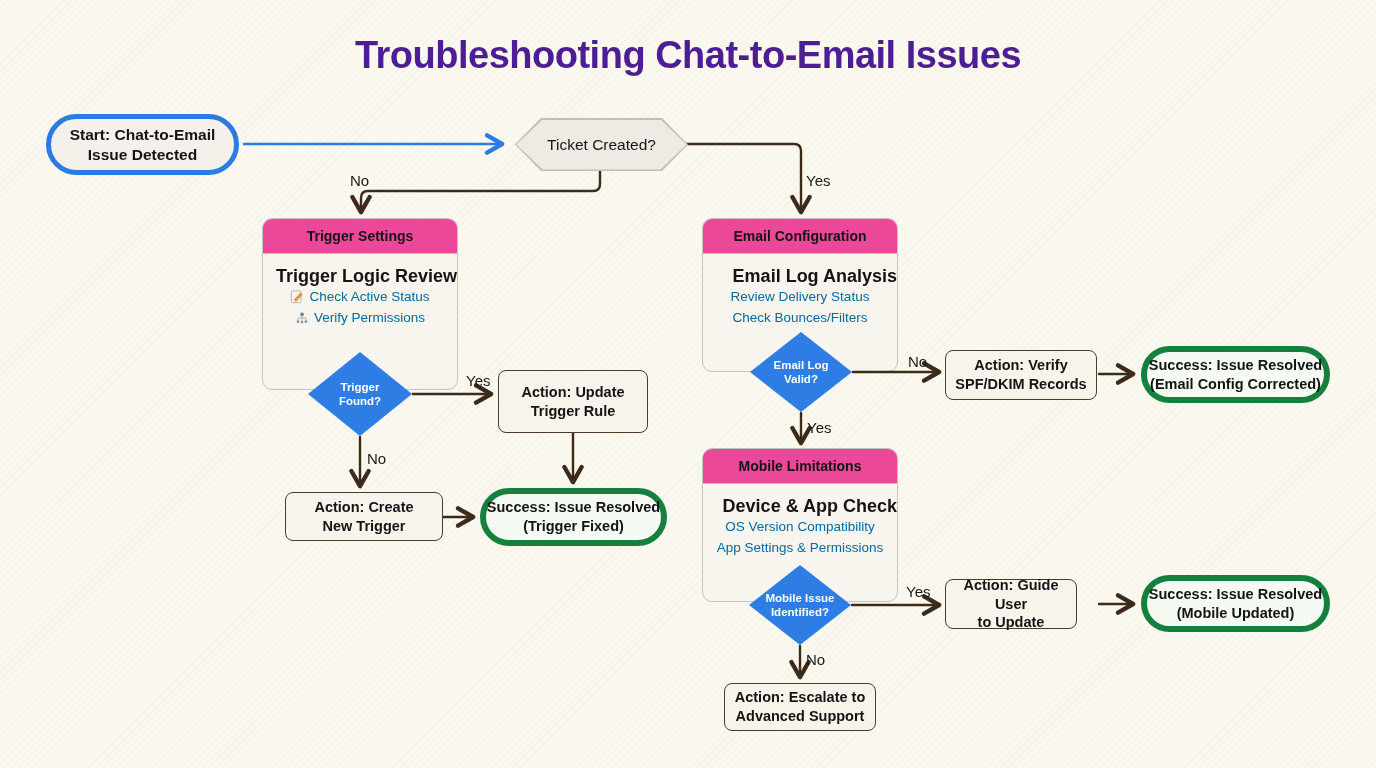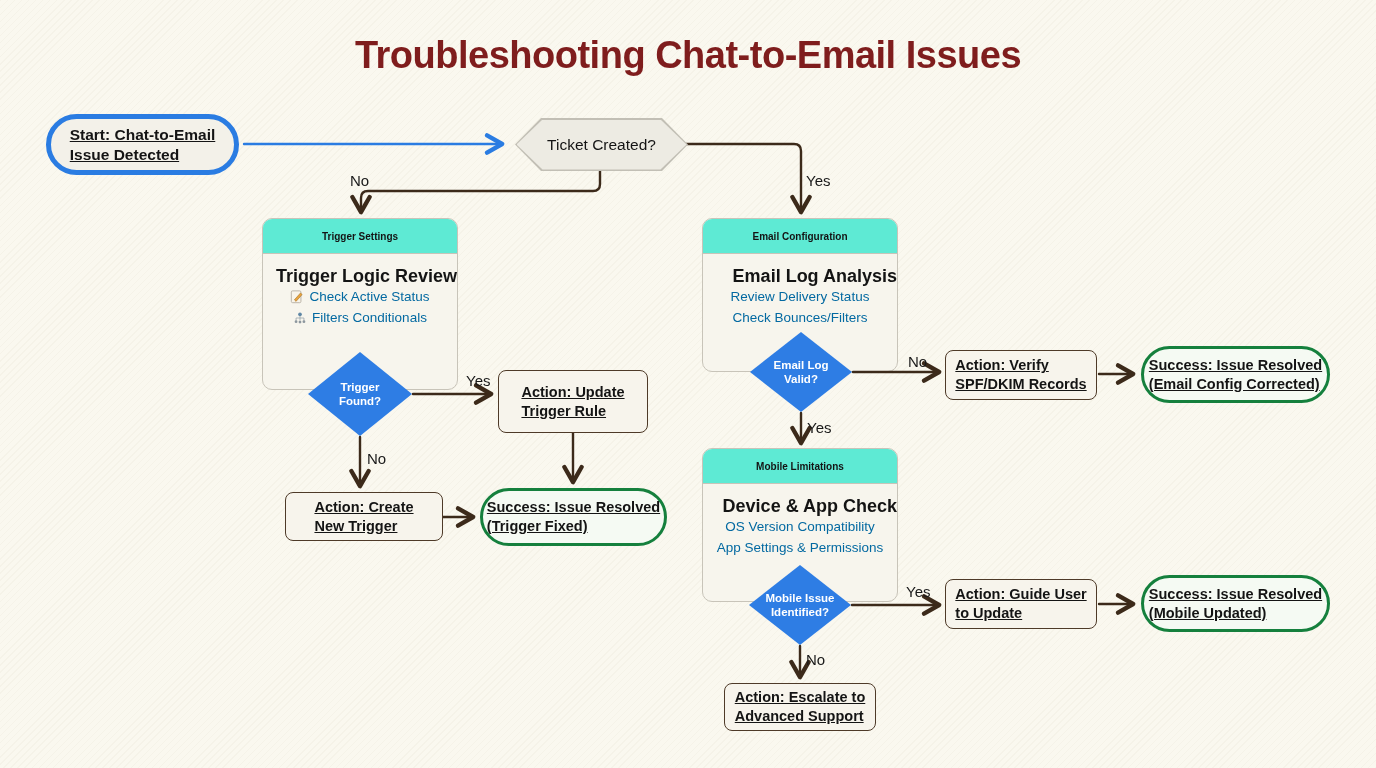--- a/index.html
+++ b/index.html
@@ -6,55 +6,55 @@
   body{
     width:1376px;height:768px;overflow:hidden;
     font-family:"Liberation Sans", sans-serif;
     background-color:#faf8ef;
     background-image:repeating-linear-gradient(135deg, rgba(185,175,145,0.07) 0px, rgba(185,175,145,0.07) 1px, transparent 1px, transparent 5px);
     color:#141414;
   }
   .canvas{position:relative;width:1376px;height:768px;}
   .title{
     position:absolute;left:0;top:34px;width:100%;
-    text-align:center;font-size:38px;font-weight:700;color:#7f1d1d;letter-spacing:-0.5px;
+    text-align:center;font-size:38px;font-weight:700;color:#4c1d95;letter-spacing:-0.5px;
   }
   .edges{position:absolute;left:0;top:0;z-index:2;}
   .node{
     position:absolute;display:flex;align-items:center;justify-content:center;
-    white-space:pre-line;line-height:1.28;z-index:3;box-sizing:border-box;text-decoration:underline;
+    text-align:center;white-space:pre-line;line-height:1.28;z-index:3;box-sizing:border-box;
   }
   .start{
     border:5.5px solid #2a7ce2;border-radius:31px;background:#f3f1e9;
     font-weight:700;font-size:15.5px;
   }
   .success{
-    border:3px solid #15803d;border-radius:30px;background:#f5faf3;
+    border:6px solid #15803d;border-radius:30px;background:#f5faf3;
     font-weight:700;font-size:14.5px;
   }
   .action{
     border:1.5px solid #4e3a28;border-radius:8px;background:#f7f4ec;
     font-weight:600;font-size:14.5px;
   }
   .hexwrap{position:absolute;z-index:3;display:flex;align-items:center;justify-content:center;}
   .hex-border,.hex-fill{
     position:absolute;
     clip-path:polygon(26px 0, calc(100% - 26px) 0, 100% 50%, calc(100% - 26px) 100%, 26px 100%, 0 50%);
   }
   .hex-border{inset:0;background:#c2bfb5;}
   .hex-fill{inset:1.5px;background:#edebe3;}
   .hex-label{position:relative;z-index:1;font-size:15.5px;font-weight:500;}
   .group{
     position:absolute;z-index:1;box-sizing:border-box;
     border:1px solid #c8c4b9;border-radius:10px;background:#f7f5ed;
   }
   .group-header{
     height:34px;display:flex;align-items:center;justify-content:center;
-    background:#5eead4;border-bottom:1px solid #c8c4b9;border-radius:9px 9px 0 0;
-    font-size:10px;font-weight:700;
+    background:#ec4899;border-bottom:1px solid #c8c4b9;border-radius:9px 9px 0 0;
+    font-size:14px;font-weight:700;
   }
   .group-sub{
     margin-top:12px;text-align:right;font-size:18px;font-weight:700;line-height:20px;
   }
   .group-item{
     display:flex;align-items:center;justify-content:center;gap:5px;
     text-align:center;font-size:13.5px;line-height:21px;color:#0369a1;
   }
   .diamond{
     position:absolute;z-index:4;display:flex;align-items:center;justify-content:center;
@@ -122,21 +122,21 @@
       <span>Check Active Status</span>
     </div>
     <div class="group-item">
       <svg class="gicon" viewBox="0 0 16 16">
         <path d="M8 5 V8 M8 8 H3.5 V11 M8 8 H12.5 V11 M8 8 V11" stroke="#9aa4ab" stroke-width="0.9" fill="none"></path>
         <circle cx="8" cy="3.8" r="2.1" fill="#5f87a5"></circle>
         <circle cx="3.5" cy="12.2" r="1.6" fill="#8d979e"></circle>
         <circle cx="8" cy="12.6" r="1.6" fill="#8d979e"></circle>
         <circle cx="12.5" cy="12.2" r="1.6" fill="#8d979e"></circle>
       </svg>
-      <span>Filters Conditionals</span>
+      <span>Verify Permissions</span>
     </div>
   </div>
   <div class="diamond" style="left:308px;top:352px;width:104px;height:84px;">
     <span>Trigger
 Found?</span>
   </div>
 
   <div class="group" style="left:702px;top:218px;width:196px;height:154px;">
     <div class="group-header">Email Configuration</div>
     <div class="group-sub">Email Log Analysis</div>
@@ -172,21 +172,21 @@
 Trigger Rule</span>
   </div>
   <div class="node action" style="left:285px;top:492px;width:158px;height:49px;">
     <span>Action: Create
 New Trigger</span>
   </div>
   <div class="node action" style="left:945px;top:350px;width:152px;height:50px;">
     <span>Action: Verify
 SPF/DKIM Records</span>
   </div>
-  <div class="node action" style="left:945px;top:579px;width:152px;height:50px;">
+  <div class="node action" style="left:945px;top:579px;width:132px;height:50px;">
     <span>Action: Guide User
 to Update</span>
   </div>
   <div class="node action" style="left:724px;top:683px;width:152px;height:48px;">
     <span>Action: Escalate to
 Advanced Support</span>
   </div>
 
   <div class="node success" style="left:480px;top:488px;width:187px;height:58px;">
     <span>Success: Issue Resolved

